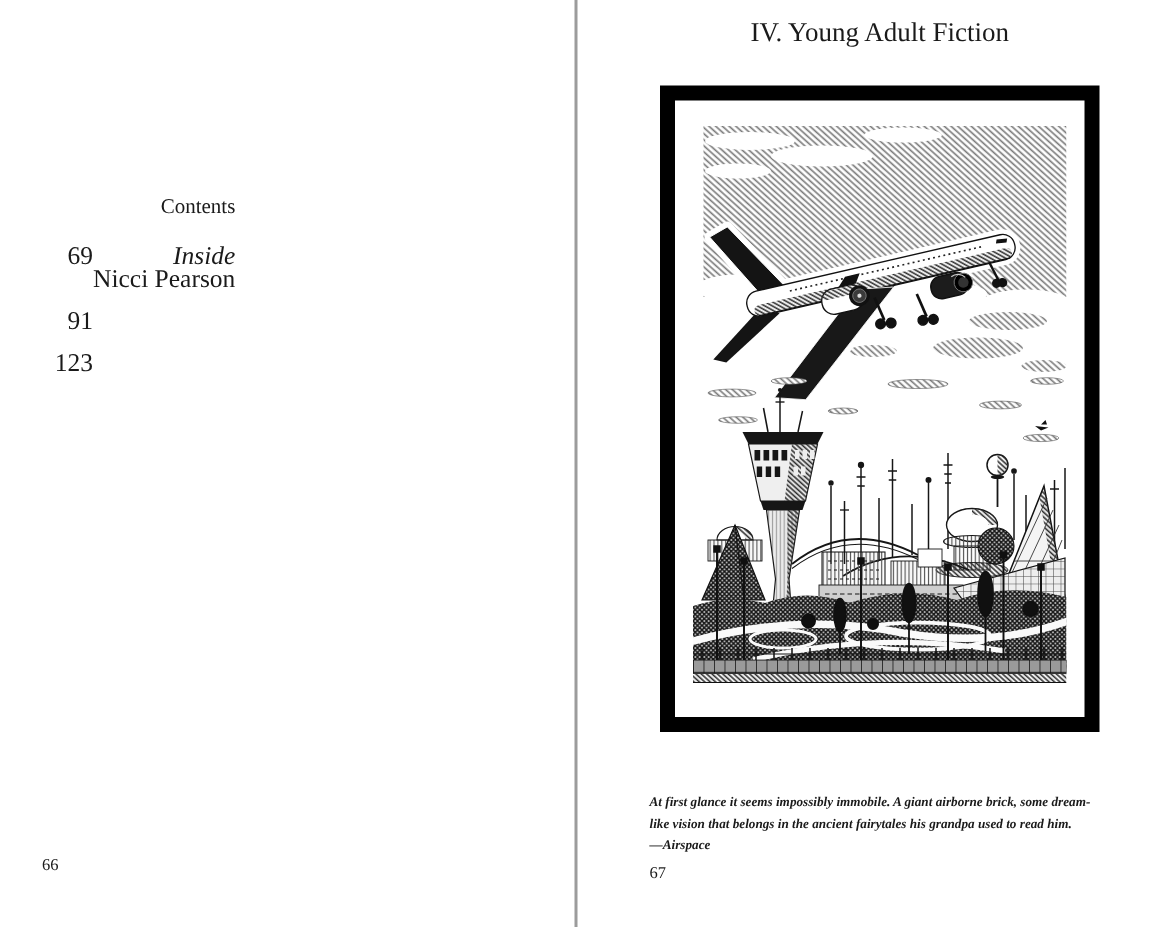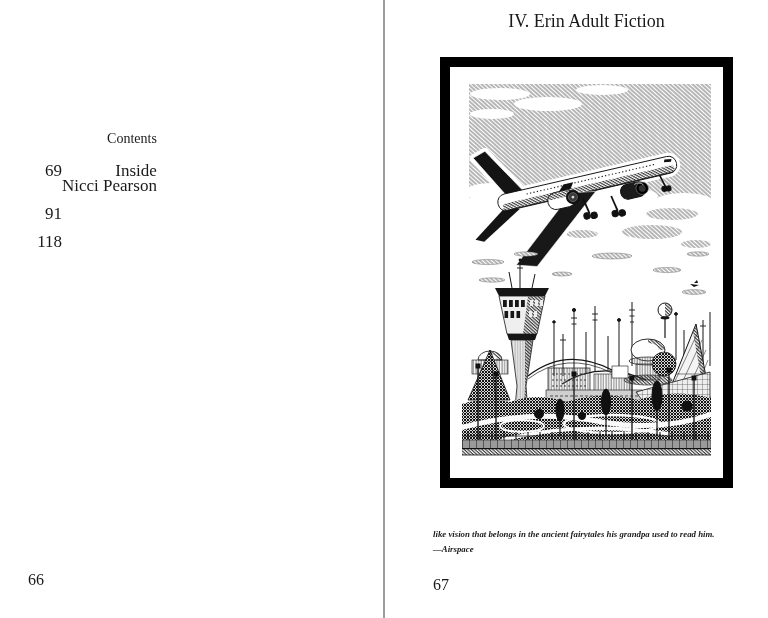--- a/index.html
+++ b/index.html
@@ -7,22 +7,22 @@
               font-family:"Liberation Serif", serif; color:#1a1a1a; }
   .spread { position:relative; width:768px; height:618px; background:#ffffff; }
 
   .divider { position:absolute; left:383px; top:0; width:2px; height:618px; background:#9c9c9c; }
 
   
   .contents-block { position:absolute; left:28px; top:131px;text-align:right; }
   .contents-heading { margin-left:34px; font-size:14px; margin-bottom:16px; }
   .toc-entry { display:flex; margin-bottom:13px; font-size:17px; line-height:15px; }
   .toc-num { width:34px; }
-  .toc-title { }
-  .pageno { position:absolute; font-size:16px; }
+  .toc-title { font-style:italic; }
+  .pageno { position:absolute; font-size:11px; }
   .pageno-left { left:28px; top:571px; }
   .pageno-right { left:433px; top:576px; }
 
   
   .section-title { position:absolute; left:440px; top:11px; width:293px;
                    text-align:center; font-size:18px; }
   .art-frame { position:absolute; left:440px; top:57px; width:293px; height:431px;
                border:10px solid #000; background:#fff; }
   .art-frame svg { position:absolute; left:12px; top:17px; }
 
@@ -46,27 +46,27 @@
         <div class="toc-title">Inside</div>
         <div>Nicci Pearson</div>
       </div>
     </div>
 
     <div class="toc-entry">
       <div class="toc-num">91</div>
     </div>
 
     <div class="toc-entry">
-      <div class="toc-num">118</div>
+      <div class="toc-num">123</div>
     </div>
   </div>
 
   <div class="pageno pageno-left">66</div>
 
-  <div class="section-title">IV. Erin Adult Fiction</div>
+  <div class="section-title">IV. Young Adult Fiction</div>
 
   <div class="art-frame">
     <svg width="249" height="374" viewBox="0 0 249 374" role="img" aria-label="Pen-and-ink illustration of a twin-engine airliner with landing gear down flying over a futuristic city with an airport control tower, domes, spires and curving park roads">
       <defs>
         <pattern id="hSky" width="3" height="3" patternUnits="userSpaceOnUse" patternTransform="rotate(-48)">
           <rect width="3" height="3" fill="#fff"></rect>
           <line x1="1" y1="0" x2="1" y2="3" stroke="#7a7a7a" stroke-width="1.1"></line>
         </pattern>
         <pattern id="hDark" width="2.4" height="2.4" patternUnits="userSpaceOnUse" patternTransform="rotate(-48)">
           <line x1="1" y1="0" x2="1" y2="2.4" stroke="#2c2c2c" stroke-width="1.1"></line>
@@ -311,19 +311,20 @@
           <line x1="246" y1="348" x2="246" y2="356"></line>
         </g>
         <rect x="0" y="356" width="249" height="9" fill="url(#wall)" stroke="#111" stroke-width="0.5"></rect>
         <rect x="0" y="365" width="249" height="6" fill="url(#hDark)"></rect>
         <line x1="0" y1="371" x2="249" y2="371" stroke="#111" stroke-width="0.8"></line>
       </g>
     </svg>
   </div>
 
   <div class="caption">
+    <div>At first glance it seems impossibly immobile. A giant airborne brick, some dream-</div>
     <div>like vision that belongs in the ancient fairytales his grandpa used to read him.</div>
     <div>—Airspace</div>
   </div>
 
   <div class="pageno pageno-right">67</div>
 
 </div>
 
 </body></html>

